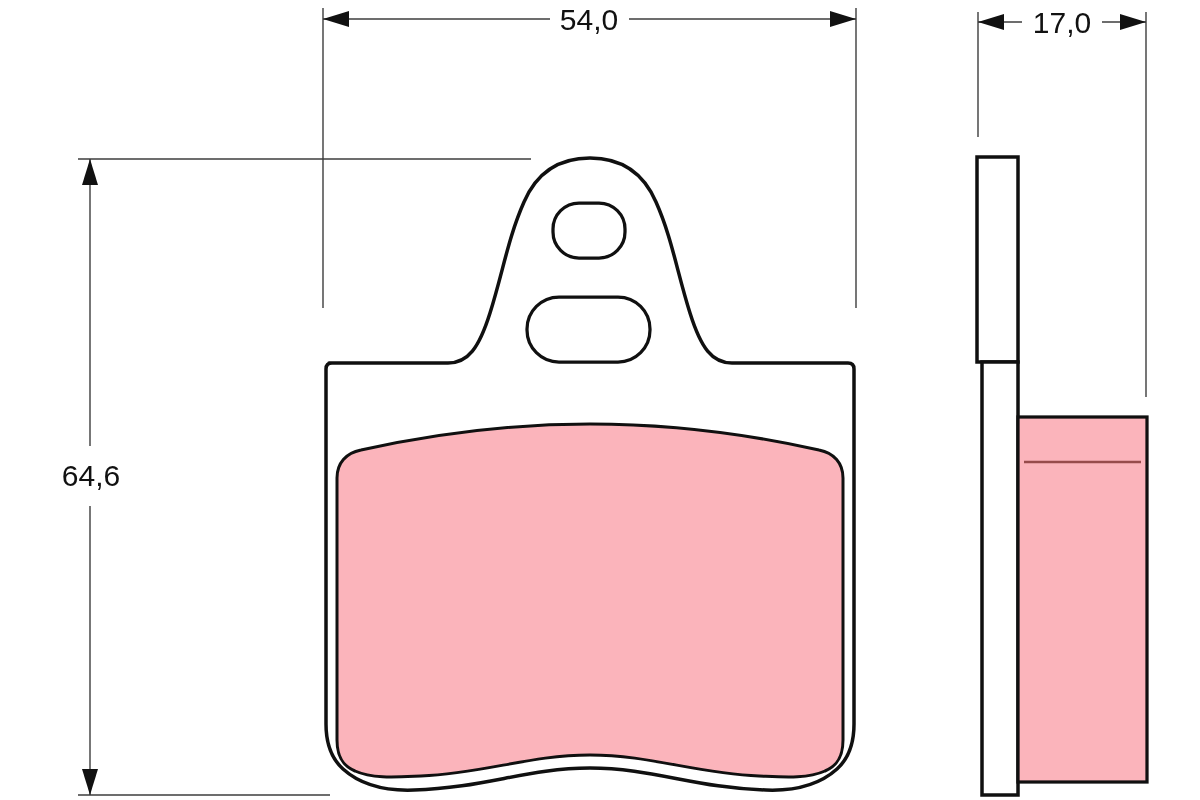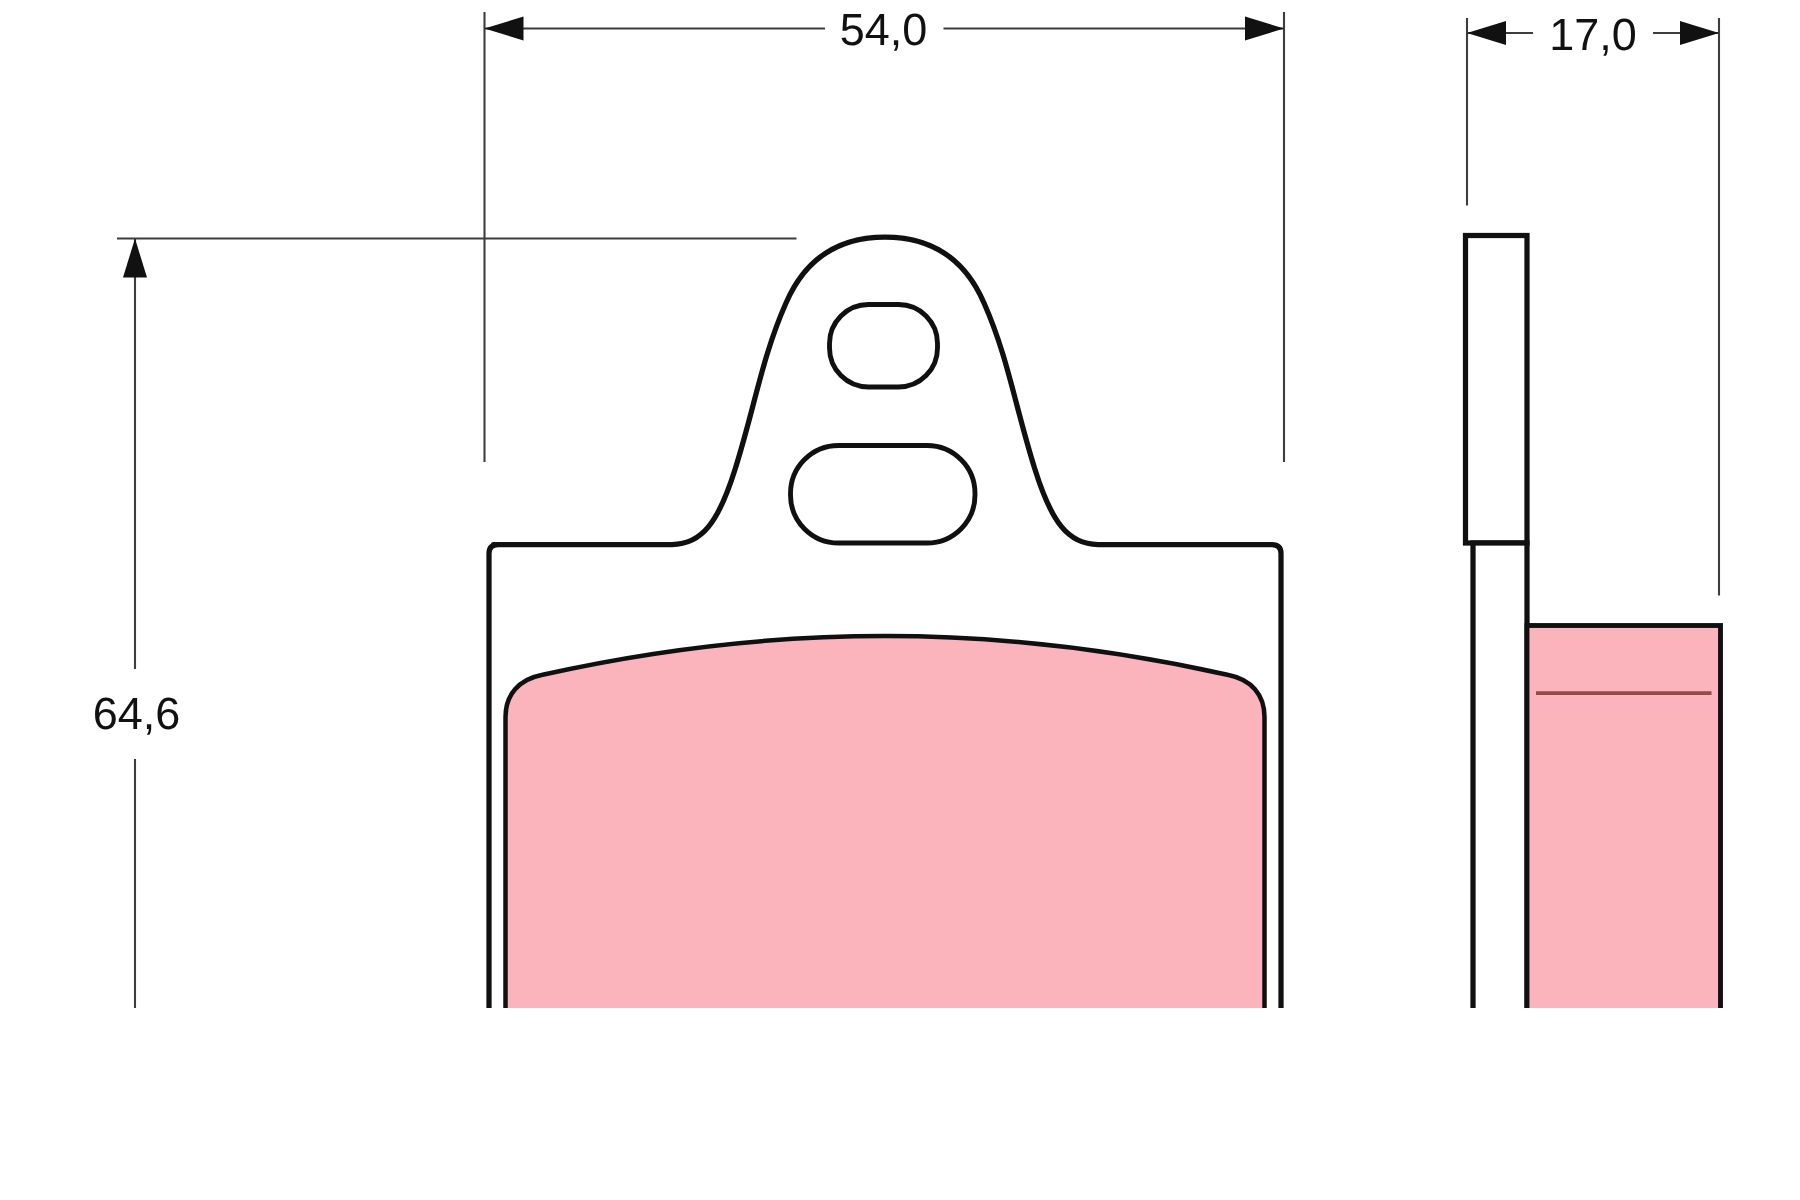--- a/index.html
+++ b/index.html
@@ -3,21 +3,21 @@
 <meta charset="utf-8">
 <style>
   html, body {
     margin: 0;
     padding: 0;
     background: #ffffff;
   }
   .stage {
     position: relative;
     width: 1200px;
-    height: 672px;
+    height: 800px;
     background: #ffffff;
     overflow: hidden;
     font-family: "Liberation Sans", sans-serif;
   }
   svg { display: block; }
   .dim-text {
     font-family: "Liberation Sans", sans-serif;
     font-size: 30px;
     fill: #111111;
   }

